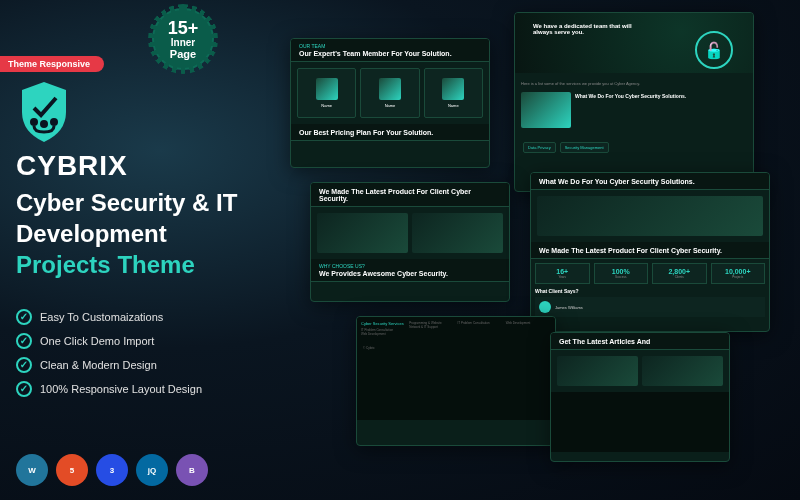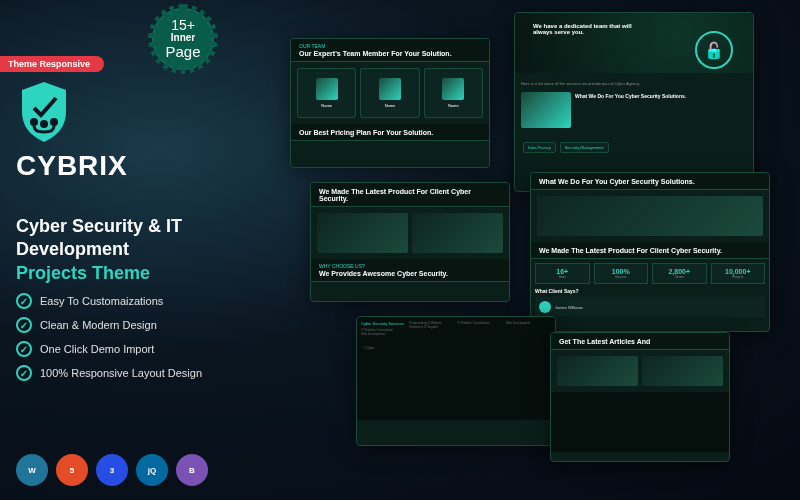--- a/index.html
+++ b/index.html
@@ -1,28 +1,28 @@
 <!DOCTYPE html>
 <html><head>
 <meta charset="utf-8">
 <style>
 *{margin:0;padding:0;box-sizing:border-box}
 body{width:800px;height:500px;background:radial-gradient(ellipse at 20% 30%,#1a3a4a 0%,#0a1520 40%,#050a12 100%);font-family:Arial,sans-serif;color:#fff;overflow:hidden;position:relative}
 .badge-resp{position:absolute;top:56px;left:0;background:#e63946;color:#fff;font-size:9px;font-weight:bold;padding:3px 14px 3px 8px;border-radius:0 12px 12px 0;z-index:100}
 .starburst{position:absolute;top:8px;left:152px;width:62px;height:62px;background:#0a5c4a;border-radius:50%;z-index:100;display:flex;flex-direction:column;align-items:center;justify-content:center;border:2px solid #0d6b56}
 .starburst::before{content:'';position:absolute;inset:-6px;background:repeating-conic-gradient(#0a5c4a 0deg 8deg,transparent 8deg 16deg);border-radius:50%;z-index:-1}
-.sb-num{font-size:14px;font-weight:normal;color:#fff;line-height:1}
+.sb-num{font-size:18px;font-weight:bold;color:#fff;line-height:1}
 .sb-txt1{font-size:10px;font-weight:bold;color:#fff}
-.sb-txt2{font-size:15px;font-weight:normal;color:#fff}
+.sb-txt2{font-size:11px;font-weight:bold;color:#fff}
 .left{position:absolute;left:16px;top:80px;width:270px}
-.logo-area{display:flex;flex-direction:column;align-items:flex-start;gap:4px;margin-bottom:33px}
+.logo-area{display:flex;flex-direction:column;align-items:flex-start;gap:4px;margin-bottom:5px}
 .shield{width:56px;height:66px;position:relative}
 .shield svg{width:100%;height:100%}
 .brand{font-size:28px;font-weight:900;letter-spacing:1px;color:#fff}
-.tagline{font-size:18px;font-weight:bold;line-height:1.3;margin-bottom:8px}
+.tagline{font-size:24px;font-weight:bold;line-height:1.3;margin-bottom:28px}
 .tagline .hl{color:#2dd4bf}
 .features{list-style:none}
 .features li{display:flex;align-items:center;gap:8px;font-size:11px;margin-bottom:8px;color:#e0e0e0}
 .chk{width:16px;height:16px;border:2px solid #2dd4bf;border-radius:50%;display:flex;align-items:center;justify-content:center;flex-shrink:0}
 .chk::after{content:'✓';color:#2dd4bf;font-size:10px;font-weight:bold}
 .tech{position:absolute;bottom:14px;left:16px;display:flex;gap:8px}
 .ticon{width:32px;height:32px;border-radius:50%;display:flex;align-items:center;justify-content:center;font-size:8px;font-weight:bold;color:#fff}
 .wp{background:#21759b}.h5{background:#e34c26}.c3{background:#264de4}.jq{background:#0369a1}.bs{background:#7952b3}
 .mockups{position:absolute;right:10px;top:12px;width:500px;height:480px}
 .mock{position:absolute;background:#0a1f1a;border:1px solid #1a4a3a;border-radius:4px;overflow:hidden;box-shadow:0 4px 20px rgba(0,0,0,0.5)}
@@ -85,25 +85,25 @@
     <span>Development</span><br>
     <span class="hl">Projects Theme</span>
   </div>
   <ul class="features">
     <li>
         <span class="chk"></span>
         <span>Easy To Customaizations</span>
       </li>
     <li>
         <span class="chk"></span>
+        <span>One Click Demo Import</span>
+      </li>
+    <li>
+        <span class="chk"></span>
         <span>Clean &amp; Modern Design</span>
-      </li>
-    <li>
-        <span class="chk"></span>
-        <span>One Click Demo Import</span>
       </li>
     <li>
         <span class="chk"></span>
         <span>100% Responsive Layout Design</span>
       </li>
   </ul>
 </div>
 
 <div class="tech">
   <div class="ticon wp">W</div>

